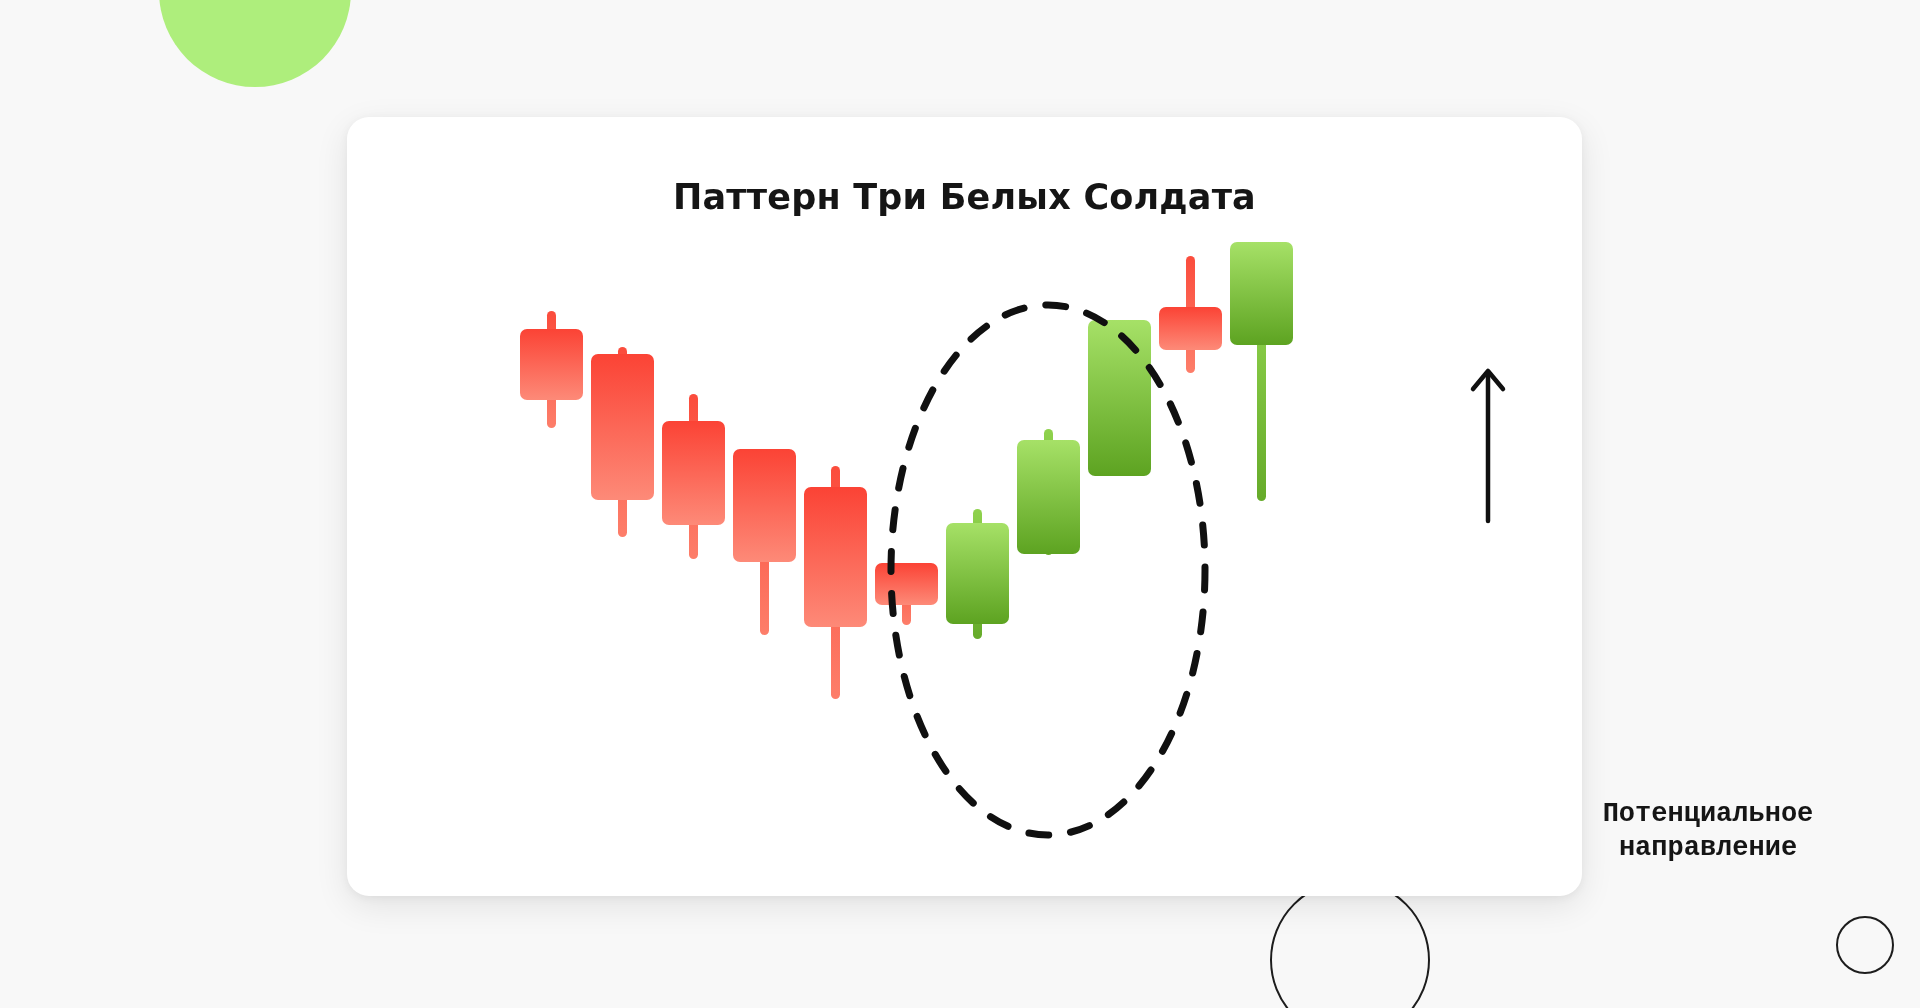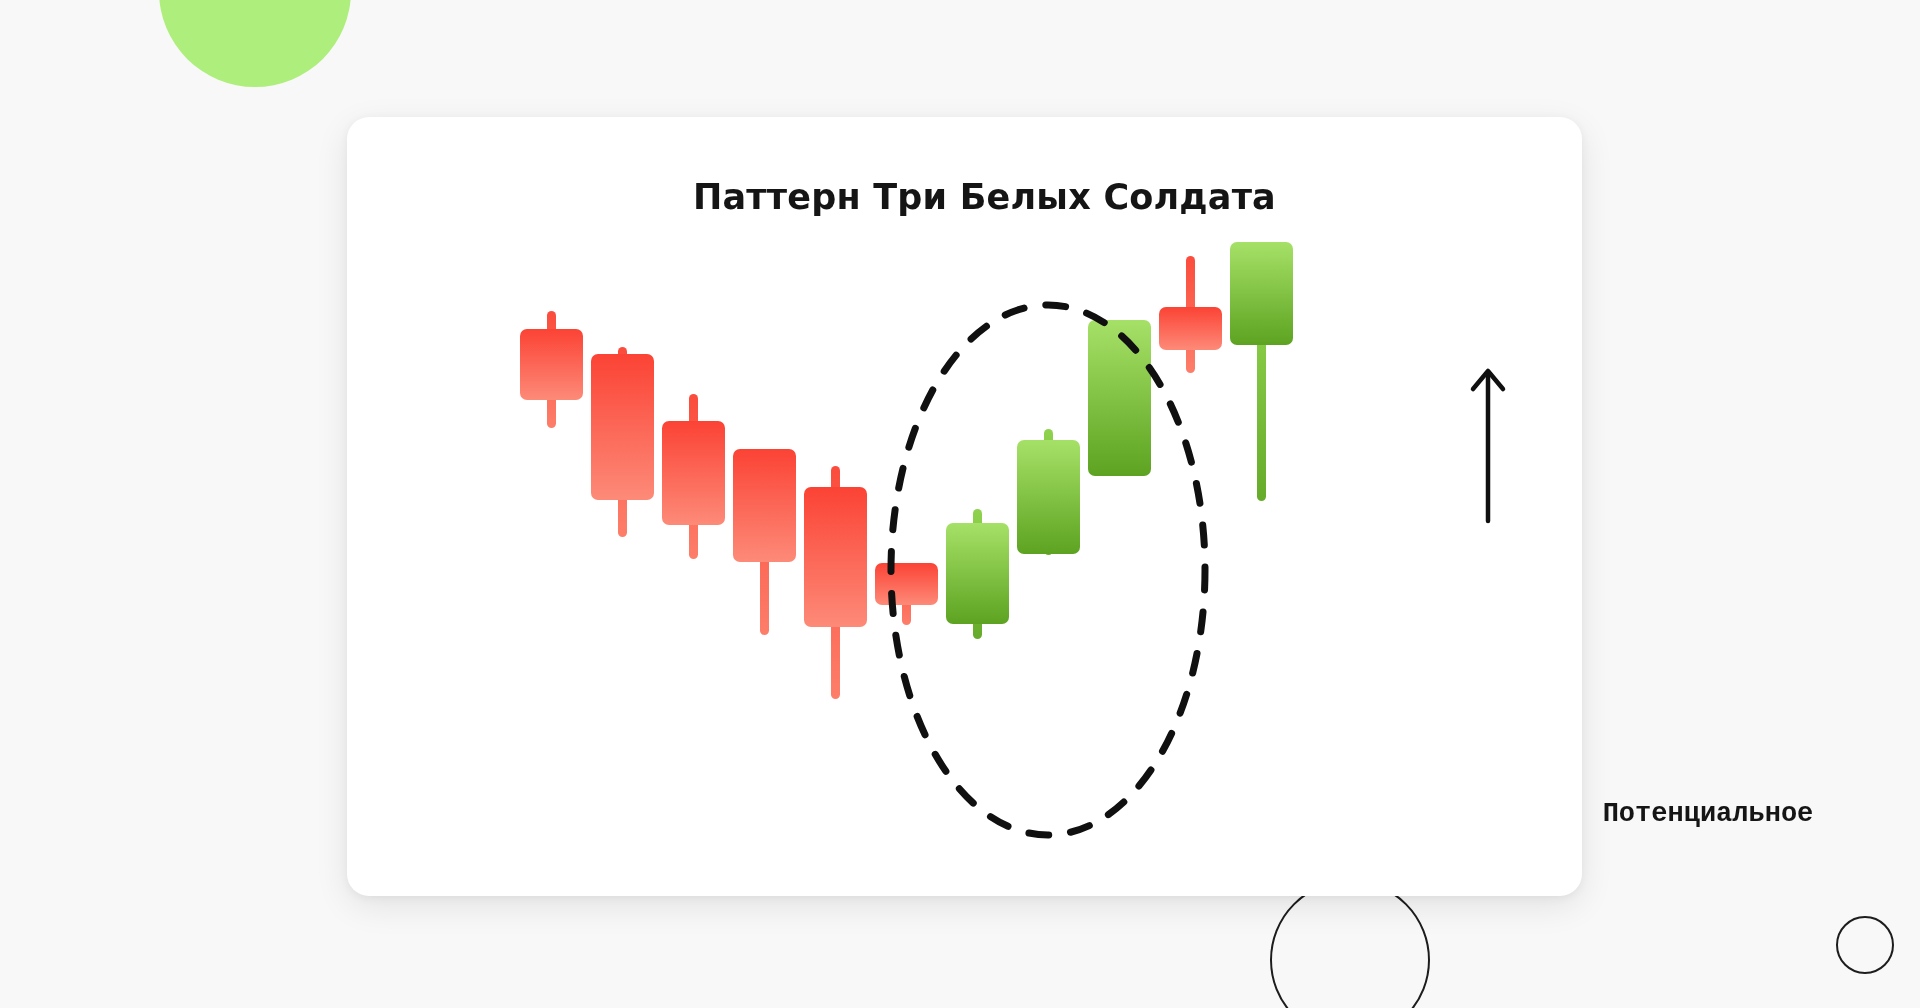--- a/index.html
+++ b/index.html
@@ -61,21 +61,20 @@
   .card-title {
     position: absolute;
     top: 60px;
     left: 0;
     width: 100%;
     text-align: center;
     font-size: 35px;
     font-weight: bold;
     color: #151515;
     letter-spacing: 0.2px;
-    padding-left: 20px;
   }
 
   
   .chart-svg {
     position: absolute;
     left: 0;
     top: 0;
     width: 1235px;
     height: 779px;
   }
@@ -185,15 +184,16 @@
     <ellipse cx="701" cy="453" rx="157" ry="265" fill="none" stroke="#101010" stroke-width="7" stroke-linecap="round" stroke-dasharray="20 22"></ellipse>
 
     <g>
       <line x1="1141" y1="404" x2="1141" y2="256" stroke="#101010" stroke-width="4.5" stroke-linecap="round"></line>
       <polyline points="1126,272 1141,254 1156,272" fill="none" stroke="#101010" stroke-width="4.5" stroke-linecap="round" stroke-linejoin="round"></polyline>
     </g>
   </svg>
 
   <div class="direction-label">
     <span class="line">Потенциальное</span>
+    <span class="line">направление</span>
   </div>
 
 </div>
 
 </body></html>

